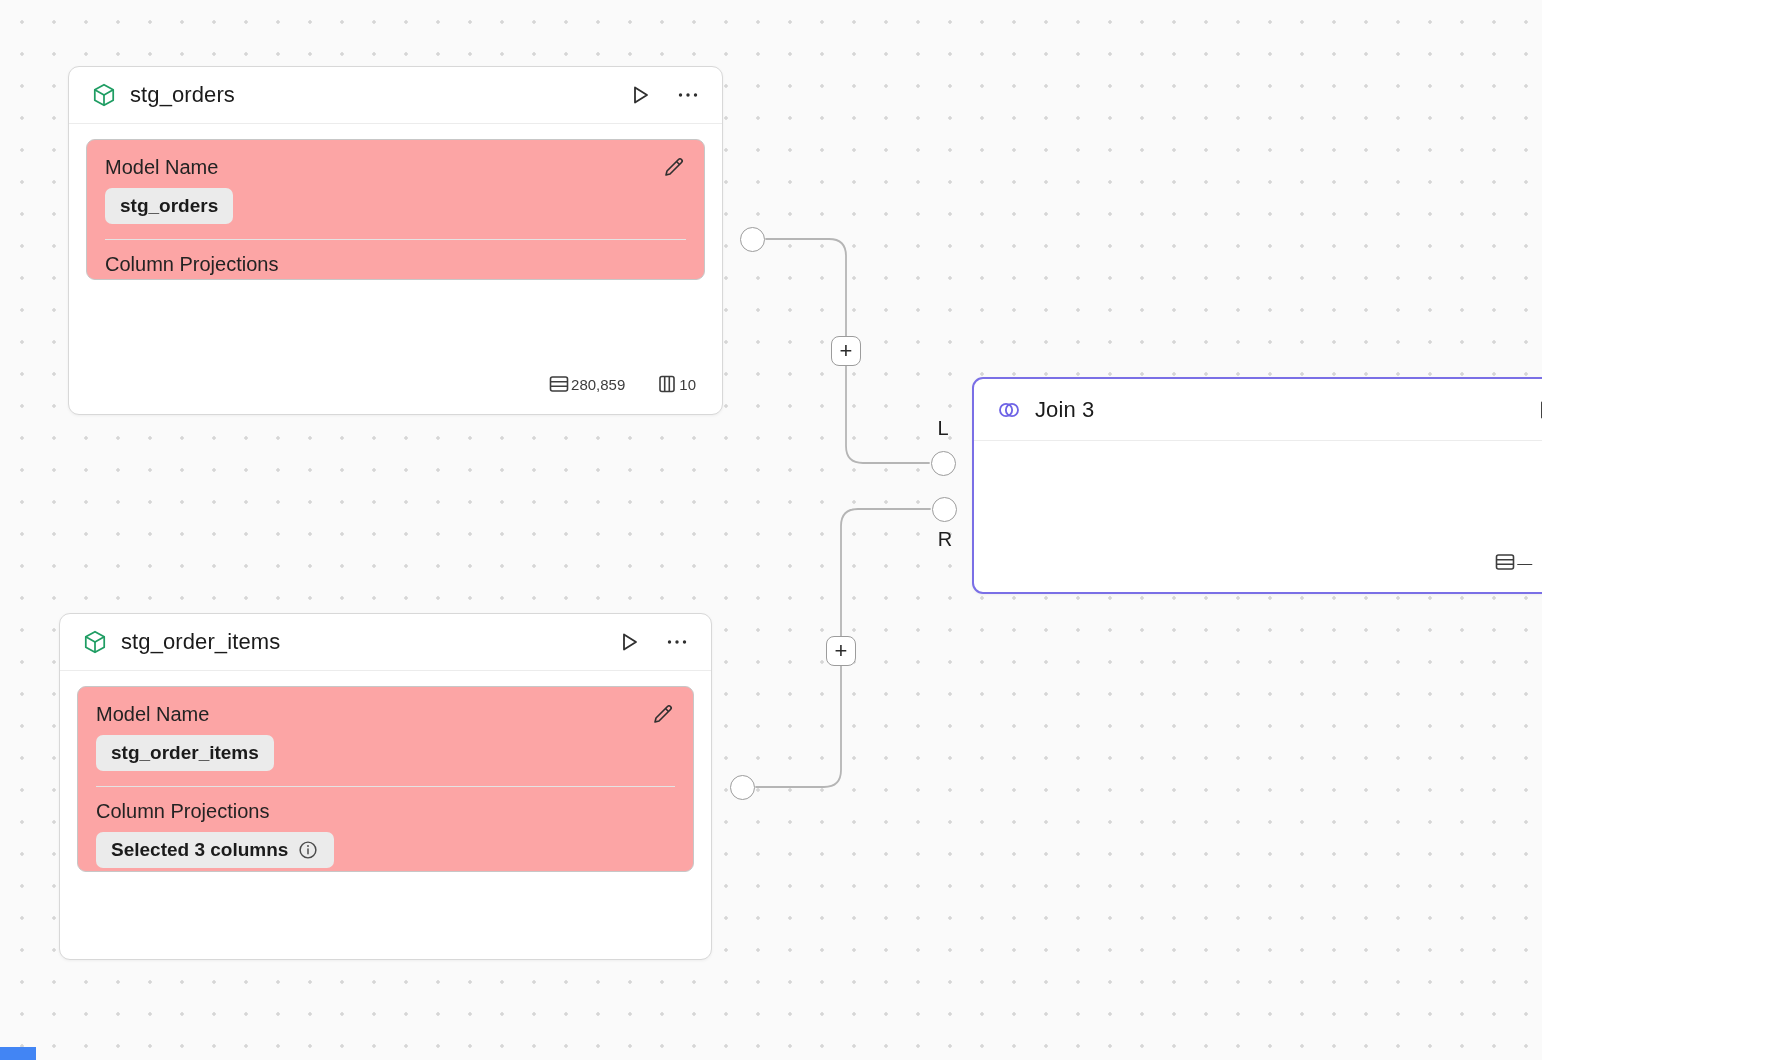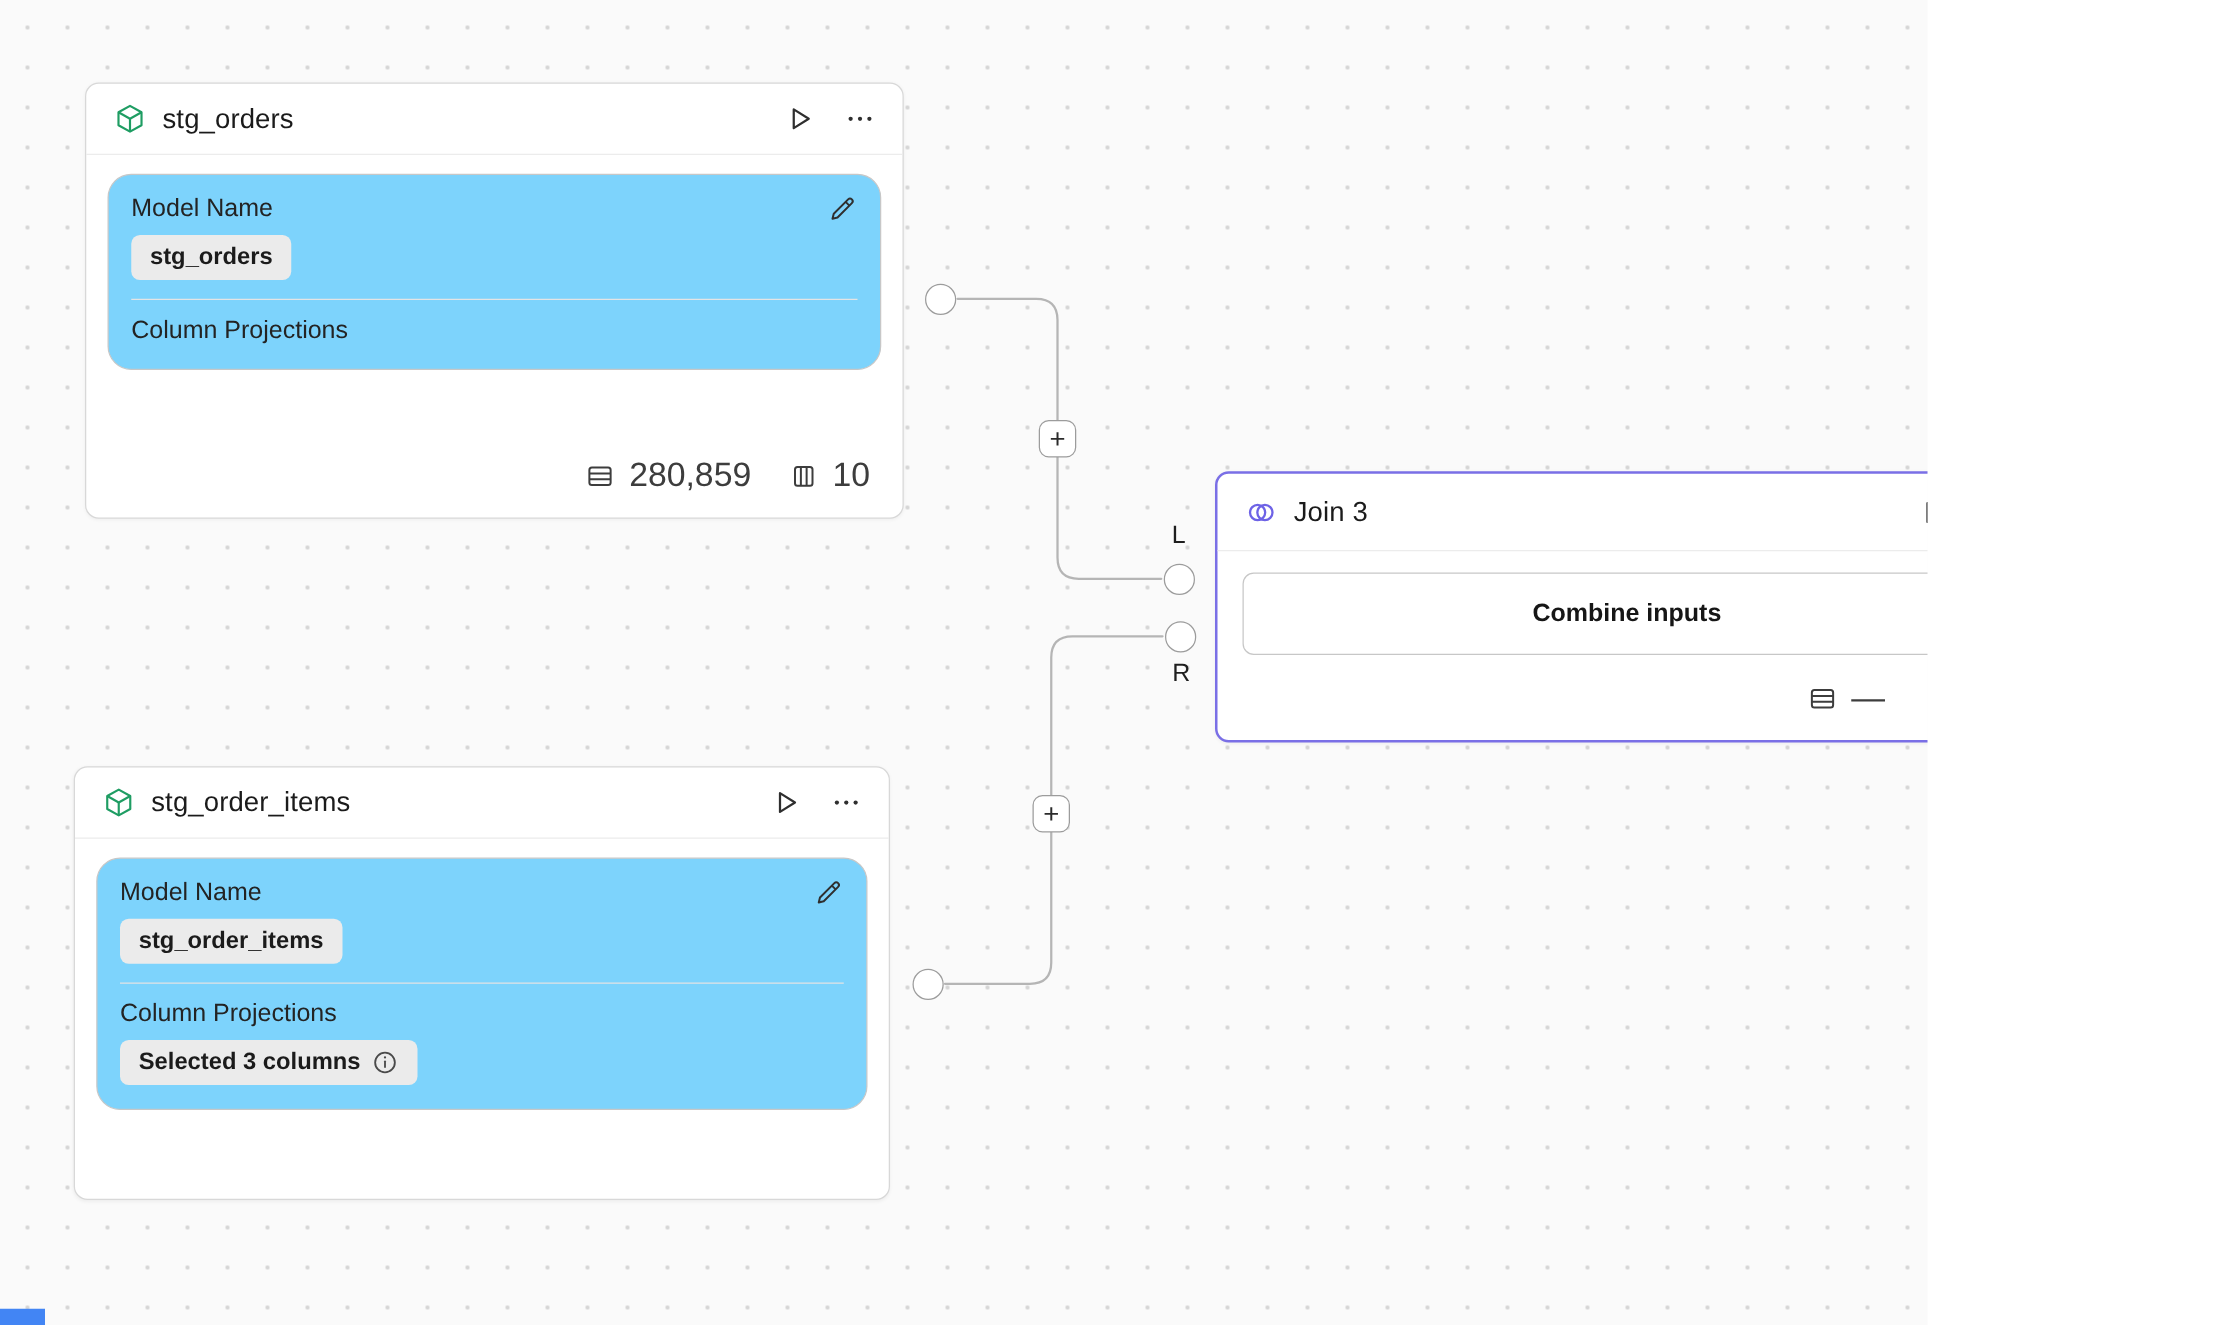--- a/index.html
+++ b/index.html
@@ -24,31 +24,31 @@
   .node-join{left:972px;top:377px;width:659px;height:217px;border:2px solid var(--join-border)}
   .node-header{display:flex;align-items:center;gap:13px;height:57px;padding:0 22px;
     border-bottom:1px solid #ececec;flex:none}
   .node-join .node-header{height:62px}
   .node-title{font-size:22px;font-weight:500;letter-spacing:.1px;white-space:nowrap}
   .header-actions{margin-left:auto;display:flex;align-items:center;gap:24px}
   .icon{display:inline-flex;align-items:center;justify-content:center}
   .icon svg{display:block}
   .icon-btn{display:inline-flex;align-items:center;justify-content:center;border:none;
     background:none;padding:0;cursor:pointer}
-  .node-card{margin:15px 17px 0;border:1px solid var(--inner-border);border-radius:19px;
-    padding:15px 18px 19px;background:#7dd3fc}
+  .node-card{margin:15px 17px 0;border:1px solid var(--inner-border);border-radius:9px;
+    padding:15px 18px 3px;background:#fca5a5}
   .field-row{display:flex;align-items:center;justify-content:space-between}
   .field-label{font-size:20px;color:#232323}
   .badge{display:inline-flex;align-items:center;gap:9px;margin-top:9px;
     background:var(--badge-bg);border-radius:7px;padding:7px 15px;
     font-size:19px;font-weight:700;color:var(--text-primary);cursor:default}
   .divider{height:1px;background:#e4e4e4;margin:15px 0 13px}
   .node-footer{margin-top:auto;display:flex;align-items:center;justify-content:flex-end;
     gap:30px;padding:14px 26px 18px;flex:none}
-  .stat{display:inline-flex;align-items:center;gap:11px;font-size:27px;color:var(--text-secondary)}
+  .stat{display:inline-flex;align-items:center;font-size:15px;color:var(--text-secondary)}
   .combine-box{margin:17px 20px 0;height:66px;border:1px solid var(--inner-border);
     border-radius:9px;display:flex;align-items:center;justify-content:center;
     font-size:20px;font-weight:700;color:#161616;cursor:pointer;background:#fff;
     font-family:inherit;width:auto}
   .port{position:absolute;width:25px;height:25px;border-radius:50%;background:#fff;
     border:1.5px solid #9c9c9c;cursor:crosshair}
   .plus-btn{position:absolute;width:30px;height:30px;border-radius:8px;background:#fff;
     border:1.2px solid #9c9c9c;display:flex;align-items:center;justify-content:center;
     font-size:22px;line-height:1;color:#2b2b2b;padding:0;cursor:pointer;font-family:inherit}
   .port-label{position:absolute;width:30px;text-align:center;font-size:20px;color:#1e1e1e}
@@ -201,21 +201,20 @@
         </button>
         <button class="icon-btn">
           <svg width="24" height="24" viewBox="0 0 24 24" fill="#2f2f2f">
               <circle cx="4.5" cy="12" r="1.7"></circle>
               <circle cx="12" cy="12" r="1.7"></circle>
               <circle cx="19.5" cy="12" r="1.7"></circle>
             </svg>
         </button>
       </span>
     </div>
-    <button class="combine-box">Combine inputs</button>
     <div class="node-footer">
       <span class="stat">
         <span class="icon">
           <svg width="24" height="24" viewBox="0 0 24 24" fill="none" stroke="#3d3d3d" stroke-width="1.6">
               <rect x="3.5" y="5" width="17" height="14" rx="2"></rect>
               <path d="M3.5 9.7 H20.5 M3.5 14.3 H20.5"></path>
             </svg>
         </span>
         <span>—</span>
       </span>

